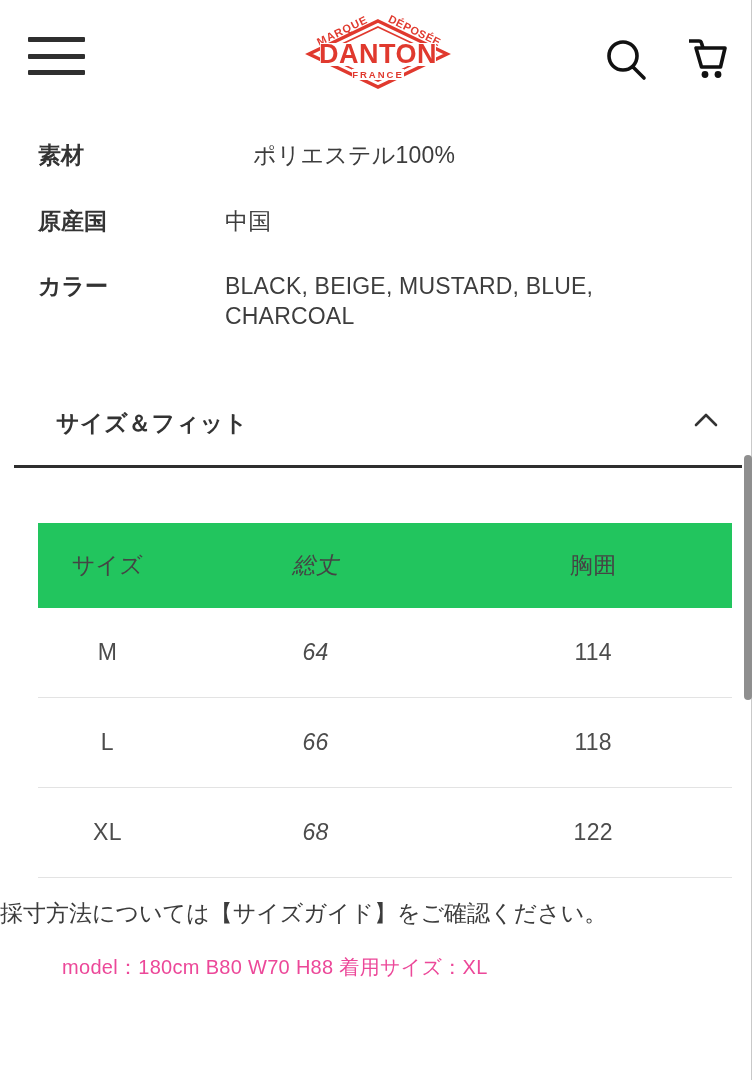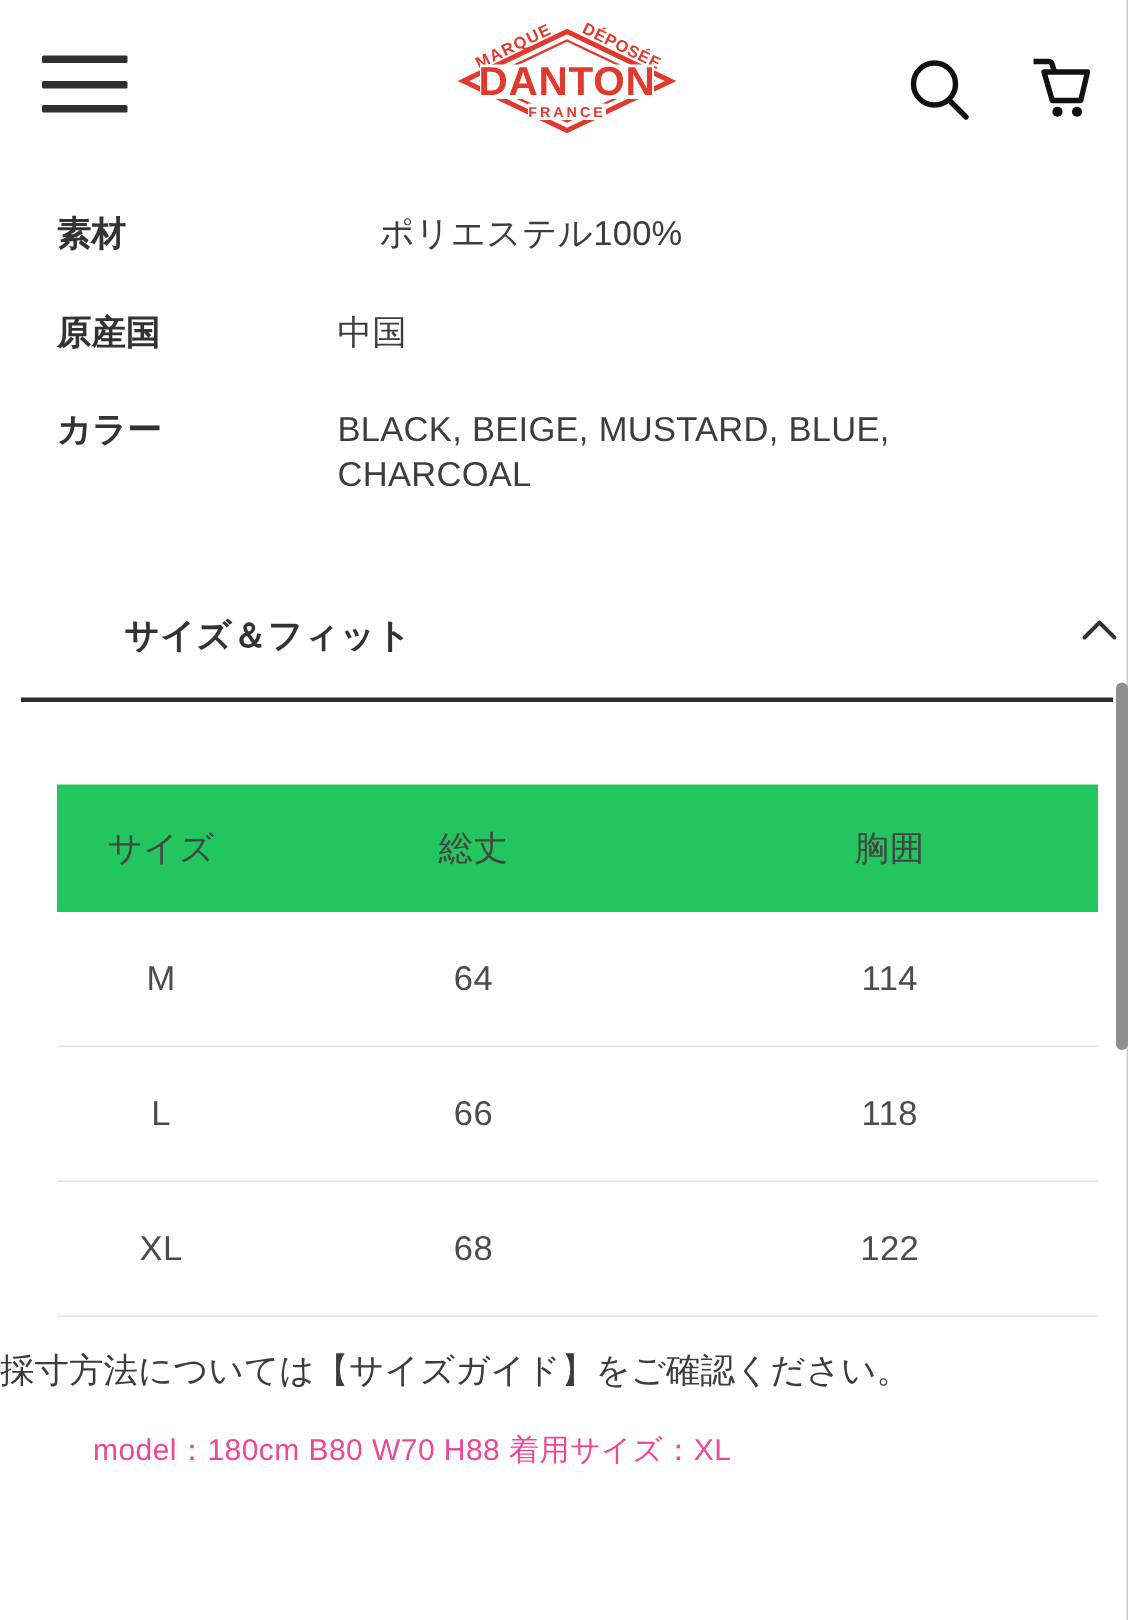--- a/index.html
+++ b/index.html
@@ -42,21 +42,20 @@
   .spec-row .spec-label { width: 187px; font-weight: bold; color: #333333; flex: none; }
   .spec-row .spec-value { color: #3d3d3d; letter-spacing: 0.2px; }
   .spec-1 { top: 140px; gap: 28px; }
   .spec-2 { top: 206px; }
   .spec-3 { top: 271px; }
 
   
   .section-header {
     position: absolute; left: 0; top: 404px; width: 626px; height: 40px;
     cursor: pointer;
-    margin-left: 27px;
   }
   .section-title {
     position: absolute; left: 56px; top: 4px;
     font-size: 23px; font-weight: bold; color: #333333; letter-spacing: 0.5px;
   }
   .section-chevron { position: absolute; left: 694px; top: 9px; width: 24px; height: 14px; }
 
   .section-divider {
     position: absolute; left: 14px; top: 465px;
     width: 728px; height: 3px; background: #2e2e2e;
@@ -66,21 +65,21 @@
   .size-table { position: absolute; left: 38px; top: 523px; width: 694px; }
   .tbl-row { display: flex; width: 100%; }
   .tbl-head { height: 85px; background: #22c55e; }
   .tbl-data { height: 90px; border-bottom: 1px solid #e3e3e3; background: #ffffff; }
   .tbl-cell {
     display: flex; align-items: center; justify-content: center;
     font-size: 23px; color: #4c4c4c; letter-spacing: 0.3px;
   }
   .tbl-head .tbl-cell { color: #444444; }
   .col-a { width: 20%; }
-  .col-b { width: 40%; }
+  .col-b { width: 40%; font-style: italic; }
   .col-c { width: 40%; }
 
   
   .measure-note {
     position: absolute; top: 898px; left: 0; width: 712px;
     text-align: left;
     font-size: 23px; line-height: 30px; color: #3c3c3c;
   }
   .model-info {
     position: absolute; top: 949px; left: 62px;

